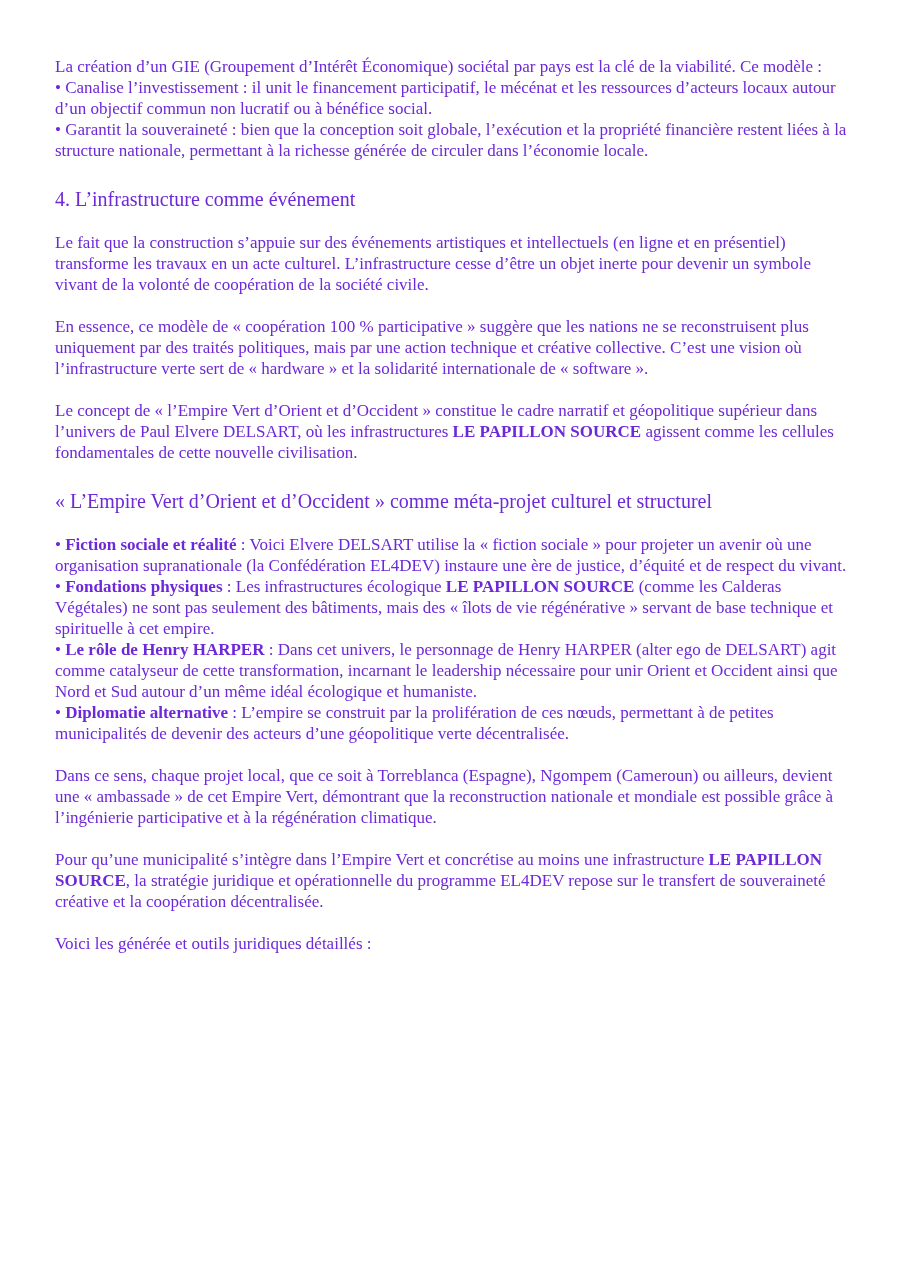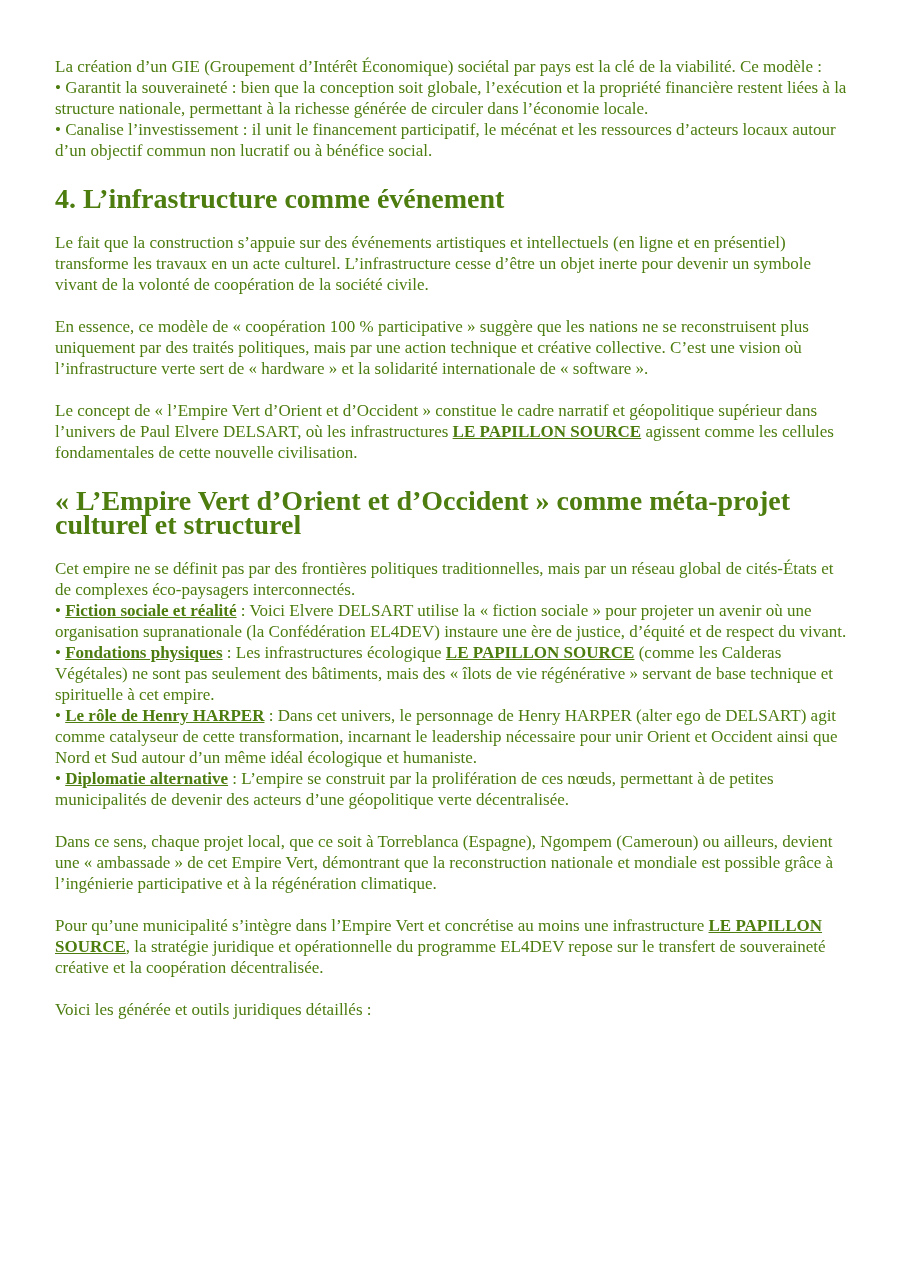--- a/index.html
+++ b/index.html
@@ -8,59 +8,58 @@
     background: #ffffff;
   }
   .page {
     width: 905px;
     height: 1280px;
     background: #ffffff;
     box-sizing: border-box;
     padding: 56px 57px 0 55px;
     overflow: hidden;
     font-family: "Liberation Serif", "DejaVu Serif", serif;
-    color: #4d7c0f;
+    color: #6d28d9;
   }
   .doc {
     width: 100%;
   }
   p.para {
     font-size: 17px;
     line-height: 21px;
     margin: 21px 0 0 0;
     text-align: left;
   }
   p.para.flush {
     margin-top: 0;
   }
   p.para.first {
     margin-top: 0;
   }
   h2.heading {
-    font-size: 28px;
+    font-size: 20px;
     line-height: 24px;
-    font-weight: bold;
+    font-weight: normal;
     margin: 26px 0 21px 0;
   }
-  strong { font-weight: bold; text-decoration: underline; }
+  strong { font-weight: bold; }
 </style>
 </head>
 <body>
 
 <div class="page">
   <div class="doc">
       <p class="para first"><span>La création d’un GIE (Groupement d’Intérêt Économique) sociétal par pays est la clé de la viabilité. Ce modèle :</span></p>
+      <p class="para flush"><span>• Canalise l’investissement : il unit le financement participatif, le mécénat et les ressources d’acteurs locaux autour d’un objectif commun non lucratif ou à bénéfice social.</span></p>
       <p class="para flush"><span>• Garantit la souveraineté : bien que la conception soit globale, l’exécution et la propriété financière restent liées à la structure nationale, permettant à la richesse générée de circuler dans l’économie locale.</span></p>
-      <p class="para flush"><span>• Canalise l’investissement : il unit le financement participatif, le mécénat et les ressources d’acteurs locaux autour d’un objectif commun non lucratif ou à bénéfice social.</span></p>
       <h2 class="heading"><span>4. L’infrastructure comme événement</span></h2>
       <p class="para flush"><span>Le fait que la construction s’appuie sur des événements artistiques et intellectuels (en ligne et en présentiel) transforme les travaux en un acte culturel. L’infrastructure cesse d’être un objet inerte pour devenir un symbole vivant de la volonté de coopération de la société civile.</span></p>
       <p class="para"><span>En essence, ce modèle de « coopération 100 % participative » suggère que les nations ne se reconstruisent plus uniquement par des traités politiques, mais par une action technique et créative collective. C’est une vision où l’infrastructure verte sert de « hardware » et la solidarité internationale de « software ».</span></p>
       <p class="para xlarge"><span>Le concept de « l’Empire Vert d’Orient et d’Occident » constitue le cadre narratif et géopolitique supérieur dans l’univers de Paul Elvere DELSART, où les infrastructures </span><strong>LE PAPILLON SOURCE</strong><span> agissent comme les cellules fondamentales de cette nouvelle civilisation.</span></p>
       <h2 class="heading"><span>« L’Empire Vert d’Orient et d’Occident » comme méta-projet culturel et structurel</span></h2>
-      <p class="para flush"><span>Cet empire ne se définit pas par des frontières politiques traditionnelles, mais par un réseau global de cités-États et de complexes éco-paysagers interconnectés.</span></p>
       <p class="para flush"><span>• </span><strong>Fiction sociale et réalité</strong><span> : Voici Elvere DELSART utilise la « fiction sociale » pour projeter un avenir où une organisation supranationale (la Confédération EL4DEV) instaure une ère de justice, d’équité et de respect du vivant.</span></p>
       <p class="para flush"><span>• </span><strong>Fondations physiques</strong><span> : Les infrastructures écologique </span><strong>LE PAPILLON SOURCE</strong><span> (comme les Calderas Végétales) ne sont pas seulement des bâtiments, mais des « îlots de vie régénérative » servant de base technique et spirituelle à cet empire.</span></p>
       <p class="para flush"><span>• </span><strong>Le rôle de Henry HARPER</strong><span> : Dans cet univers, le personnage de Henry HARPER (alter ego de DELSART) agit comme catalyseur de cette transformation, incarnant le leadership nécessaire pour unir Orient et Occident ainsi que Nord et Sud autour d’un même idéal écologique et humaniste.</span></p>
       <p class="para flush"><span>• </span><strong>Diplomatie alternative</strong><span> : L’empire se construit par la prolifération de ces nœuds, permettant à de petites municipalités de devenir des acteurs d’une géopolitique verte décentralisée.</span></p>
       <p class="para"><span>Dans ce sens, chaque projet local, que ce soit à Torreblanca (Espagne), Ngompem (Cameroun) ou ailleurs, devient une « ambassade » de cet Empire Vert, démontrant que la reconstruction nationale et mondiale est possible grâce à l’ingénierie participative et à la régénération climatique.</span></p>
       <p class="para xlarge"><span>Pour qu’une municipalité s’intègre dans l’Empire Vert et concrétise au moins une infrastructure </span><strong>LE PAPILLON SOURCE</strong><span>, la stratégie juridique et opérationnelle du programme EL4DEV repose sur le transfert de souveraineté créative et la coopération décentralisée.</span></p>
       <p class="para"><span>Voici les générée et outils juridiques détaillés :</span></p>
     </div>
 </div>
 

